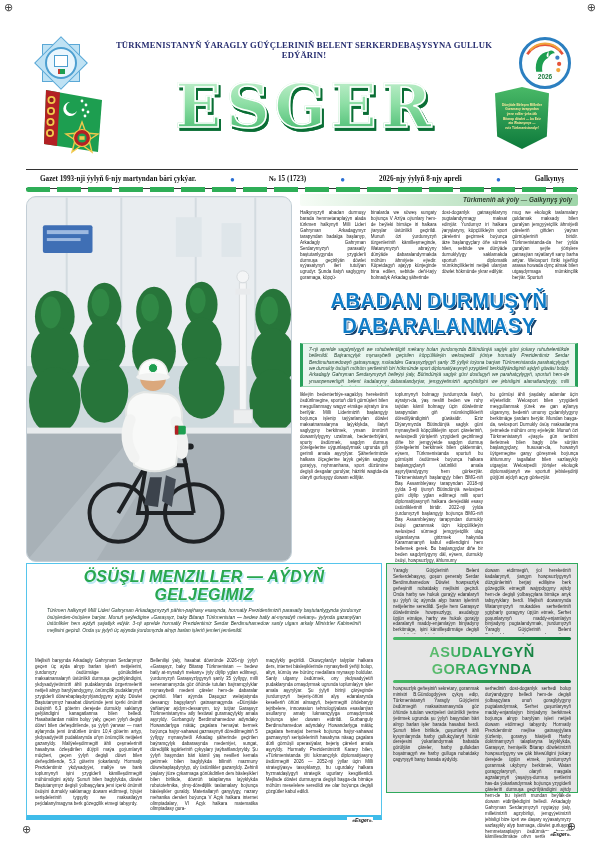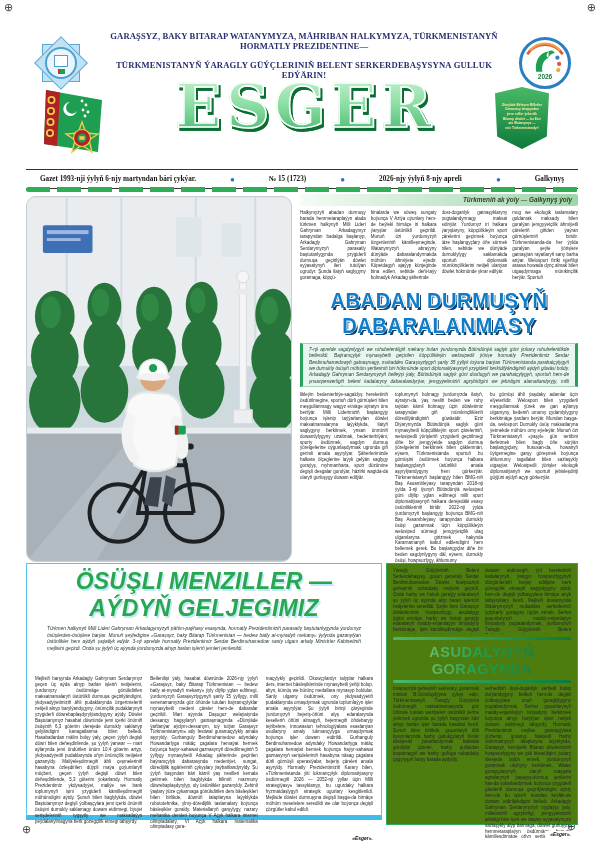--- a/index.html
+++ b/index.html
@@ -100,30 +100,30 @@
               border-top:1px solid #9fd3b4; border-bottom:1px solid #9fd3b4;
               border-left:3px solid #27a05a; border-right:3px solid #27a05a;
               padding:3px 6px; font-style:italic; font-size:4.7px; line-height:1.35;
               text-align:justify; color:#1d3a2a; overflow:hidden; }
   .a1-bot { margin-top:5px; height:200px; gap:7px; }
 
   
   .box2 { left:26px; top:563px; width:356px; height:257px;
           border:1.5px solid #56c5ec; border-bottom:5px solid #3fbcea;
           padding:4px 8px 3px 8px; background:#ffffff; }
-  .title2 { text-align:center; font-style:italic; font-weight:800; font-size:23px;
+  .title2 { text-align:center; font-style:italic; font-weight:800; font-size:16px;
             color:#28a74f; letter-spacing:0.2px;
             text-shadow:1.5px 1.5px 0 #bfe9f7, -0.5px -0.5px 0 #ffffff; }
   .lead2 { margin:4px 12px 0 12px; height:46px; font-style:italic; font-size:4.8px;
            line-height:1.4; text-align:justify; color:#20352a; overflow:hidden; }
   .cols2 { margin-top:4px; height:166px; gap:8px; }
 
   
-  .box3 { left:386px; top:563px; width:192px; height:262px;
-          border:1.5px solid #2fa95c; padding:4px 6px; background:#4d7c0f; }
+  .box3 { left:386px; top:563px; width:192px; height:230px;
+          border:1.5px solid #2fa95c; padding:4px 6px; background:#e5e5e5; }
   .cols3t { height:66px; gap:6px; }
   .rule3 { height:3px; border-radius:2px; margin:3px 0;
            background:linear-gradient(90deg,#49b967,#0d7a3b); }
   .title3 { text-align:center; font-weight:800; font-size:15px; letter-spacing:0.5px;
             transform:scaleX(0.97);
             background:linear-gradient(90deg,#8fd486,#1d9e50,#14703a);
             -webkit-background-clip:text; background-clip:text; color:transparent; }
   .cols3b { margin-top:2px; height:152px; gap:6px; }
 
   .sig { position:absolute; right:0; bottom:0; background:#ffffff; padding-left:5px;
@@ -133,21 +133,20 @@
 <body>
 
 <div id="page">
 
   <span class="reg-mark" style="left:4px;top:2px;">⊕</span>
   <span class="reg-mark" style="right:4px;top:2px;">⊕</span>
   <span class="reg-mark" style="left:22px;top:824px;">⊕</span>
   <span class="reg-mark" style="right:24px;top:821px;">⊕</span>
 
   <div class="abs slogan">
-    <span class="l1">GARAŞSYZ, BAKY BITARAP WATANYMYZA, MÄHRIBAN HALKYMYZA, TÜRKMENISTANYŇ HORMATLY PREZIDENTINE—</span>
     <span class="l2">TÜRKMENISTANYŇ ÝARAGLY GÜÝÇLERINIŇ BELENT SERKERDEBAŞYSYNA GULLUK EDÝÄRIN!</span>
   </div>
 
   <div class="abs emblem">
     <div class="sq"></div>
     <div class="sq r"></div>
     <div class="circ"></div>
     <div class="bld"></div>
     <div class="flg"></div>
   </div>

